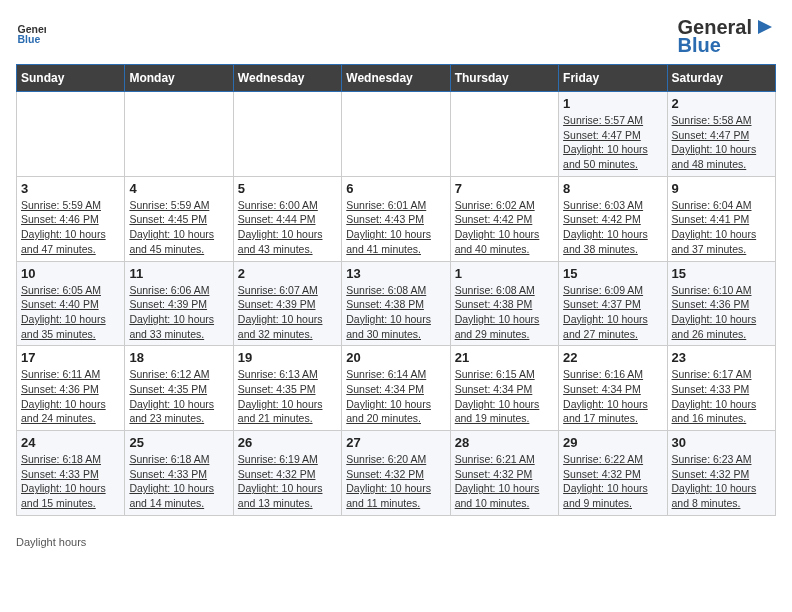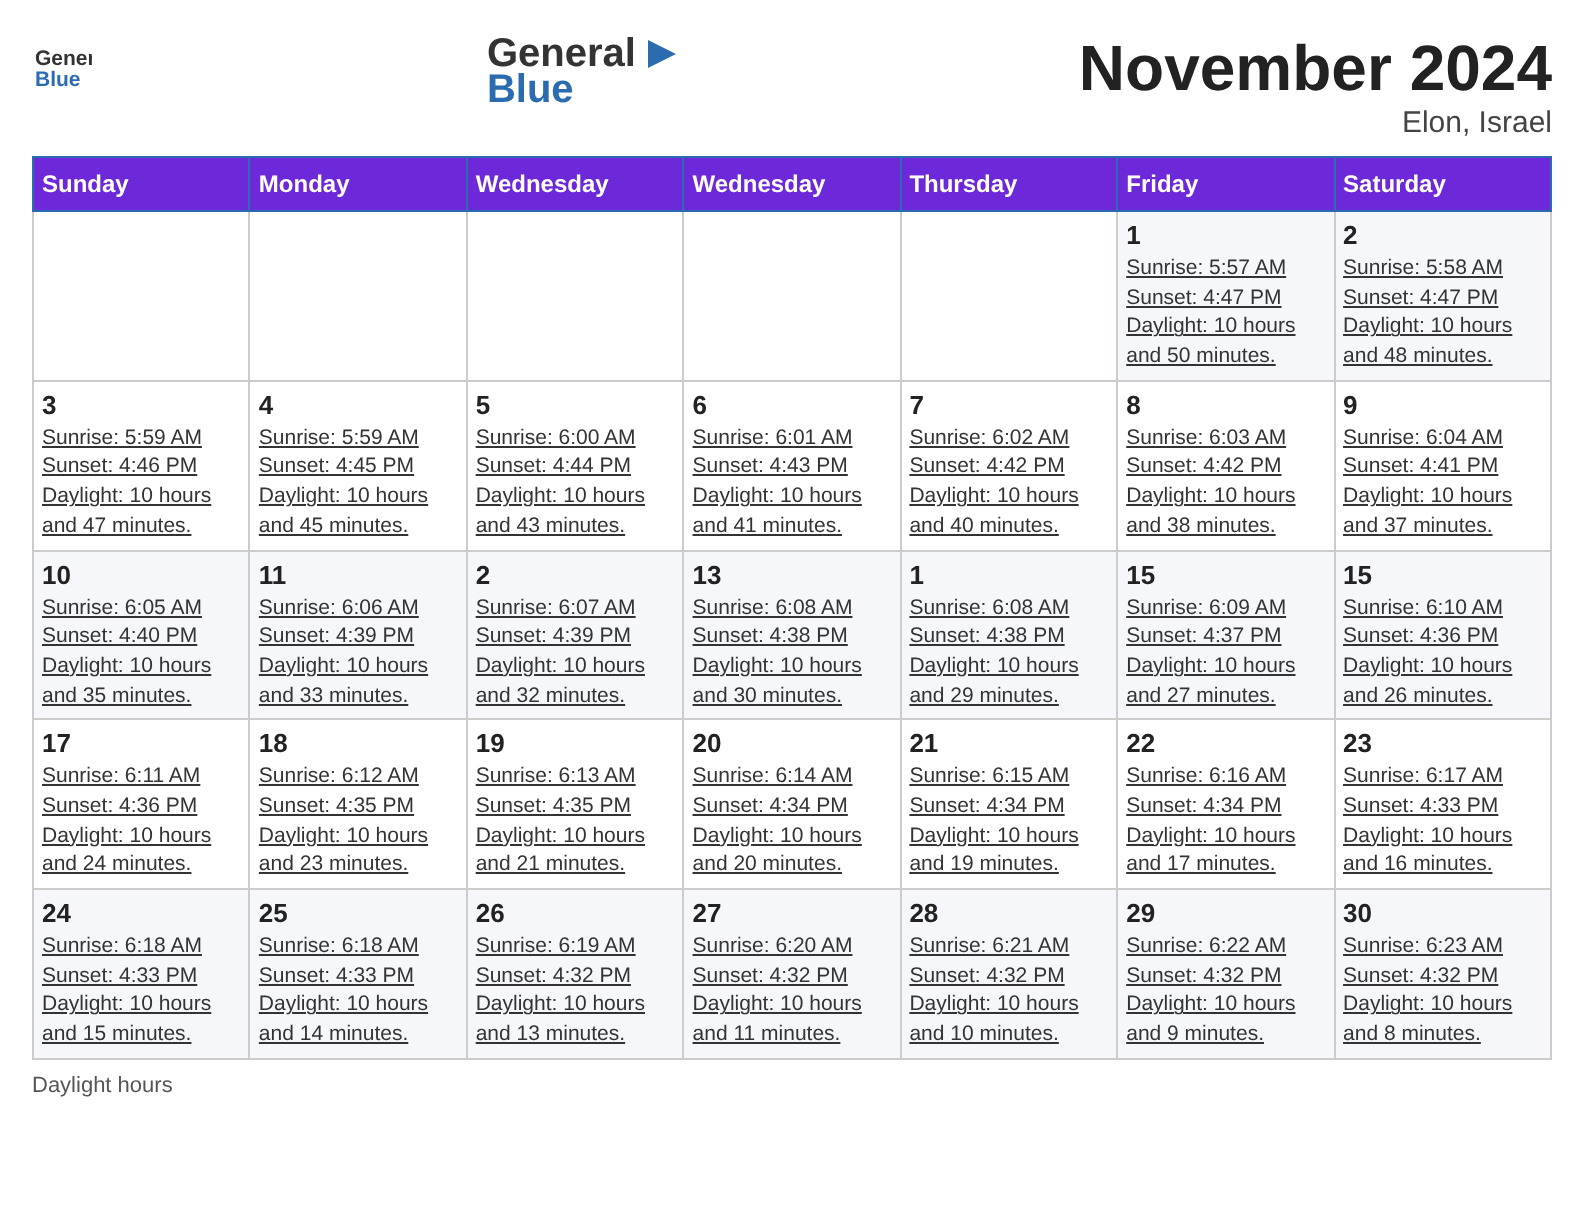--- a/index.html
+++ b/index.html
@@ -41,21 +41,21 @@
     .location {
       font-size: 15px;
       color: #444;
     }
     table {
       width: 100%;
       border-collapse: collapse;
       font-size: 11px;
     }
     thead tr th {
-      background-color: #6d28d9;
+      background-color: #404040;
       color: #fff;
       padding: 6px 4px;
       text-align: left;
       font-size: 12px;
       font-weight: bold;
       border: 1px solid #2b6cb0;
     }
     tbody tr td {
       border: 1px solid #ccc;
       vertical-align: top;
@@ -99,24 +99,20 @@
   </div>
   <div class="logo-text">
     <span style="font-size:20px;font-weight:bold;color:#333;display:flex;align-items:center;gap:2px;">
       <span style="color:#333;">General</span>
       <svg width="22" height="22" viewBox="0 0 22 22">
         <polygon points="4,4 18,11 4,18" fill="#2b6cb0"></polygon>
       </svg>
     </span>
     <span style="font-size:20px;font-weight:bold;color:#2b6cb0;margin-top:-4px;">Blue</span>
   </div>
-  <div class="title-area">
-    <div class="month-title">November 2024</div>
-    <div class="location">Elon, Israel</div>
-  </div>
 </div>
 
 <table>
   <thead>
     <tr>
     <th>Sunday</th>
         <th>Monday</th>
         <th>Wednesday</th>
         <th>Wednesday</th>
         <th>Thursday</th>
@@ -256,15 +252,15 @@
           <div class="day-info">Sunrise: 6:22 AM<br>Sunset: 4:32 PM<br>Daylight: 10 hours and 9 minutes.</div>
         </td>
         <td>
           <span class="day-num">30</span>
           <div class="day-info">Sunrise: 6:23 AM<br>Sunset: 4:32 PM<br>Daylight: 10 hours and 8 minutes.</div>
         </td>
       </tr>
     </tbody>
 </table>
 
-<div style="margin-top:7px; font-size:11px; color:#555;">
+<div style="margin-top:20px; font-size:11px; color:#555;">
   <span>Daylight hours</span>
 </div>
 
 </body></html>

